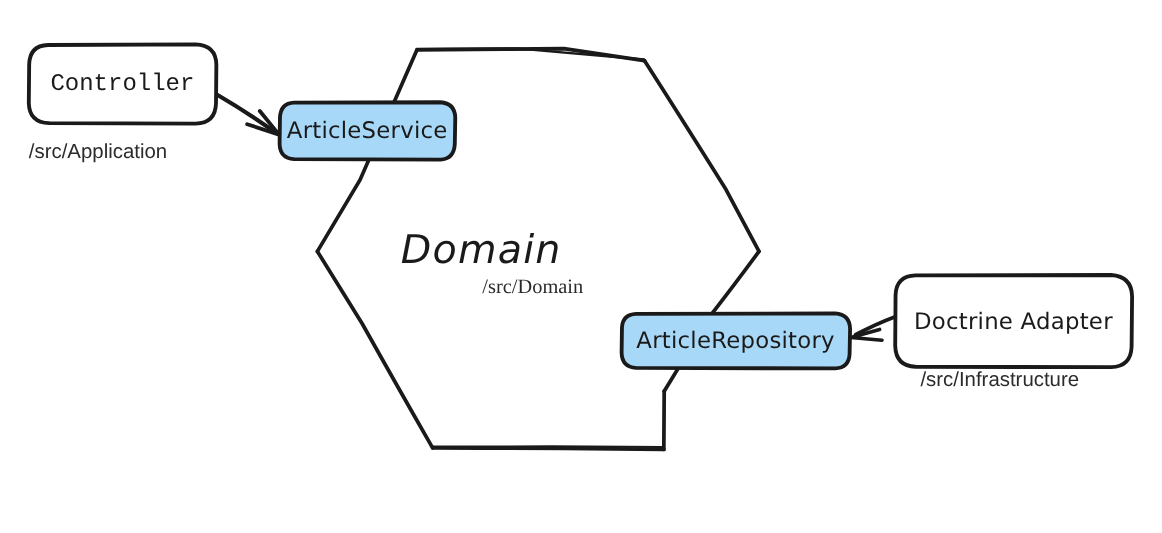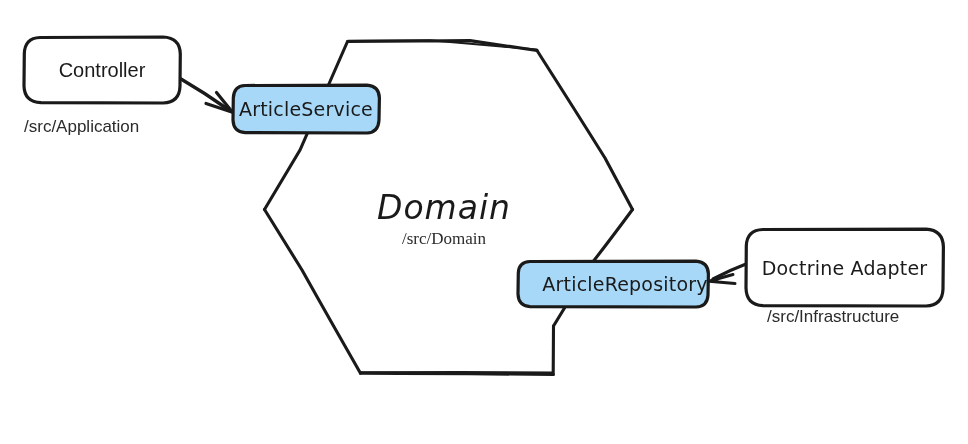--- a/index.html
+++ b/index.html
@@ -34,39 +34,37 @@
     white-space: nowrap;
     pointer-events: none;
   }
   .hand {
     font-family: "DejaVu Sans", sans-serif;
     letter-spacing: 0.2px;
   }
   .lbl-controller {
     left: 24px; top: 37px; width: 156px; height: 66px;
     font-size: 20px;
-    font-family: Liberation Sans, sans-serif;
+    font-family: Liberation Mono, monospace;
   }
   .lbl-articleservice {
     left: 233px; top: 85px; width: 146px; height: 48px;
     font-size: 19px;
   }
   .lbl-articlerepository {
     left: 518px; top: 261px; width: 190px; height: 46px;
     font-size: 19px;
-    padding-left: 12px;
   }
   .lbl-doctrine {
     left: 746px; top: 229px; width: 197px; height: 77px;
     font-size: 19px;
   }
   .zone-title {
     position: absolute;
     left: 334px; top: 188px; width: 220px;
-    text-align: center;
     font-size: 33px;
     font-style: italic;
     letter-spacing: 1px;
     color: #1a1a1a;
     font-family: "DejaVu Sans", sans-serif;
   }
   .zone-sub {
     position: absolute;
     left: 334px; top: 229px; width: 220px;
     text-align: center;

